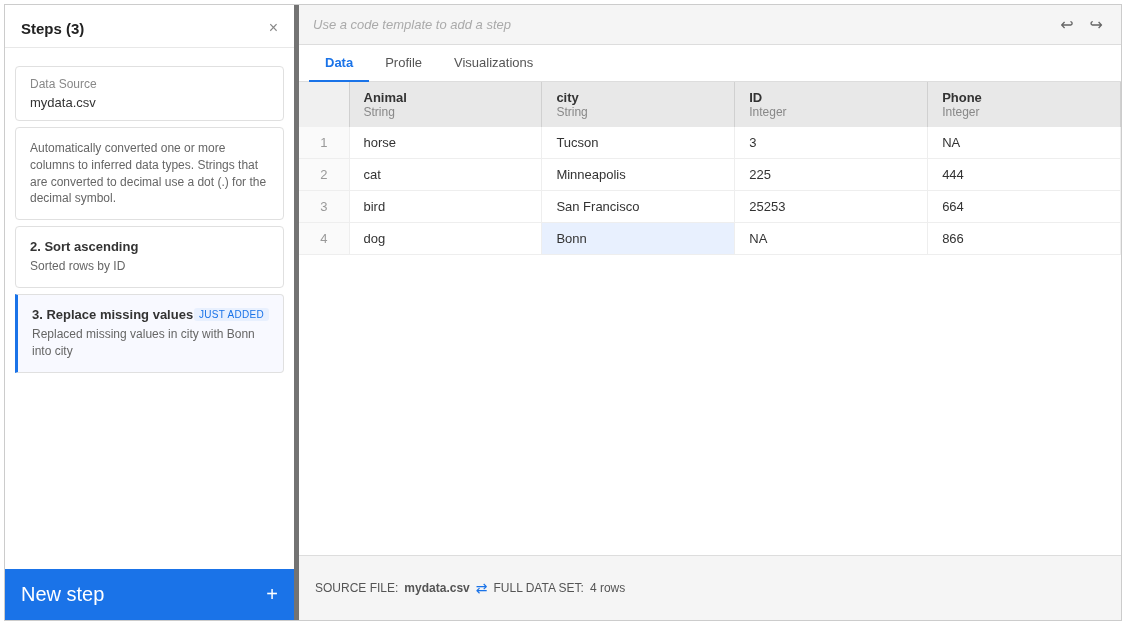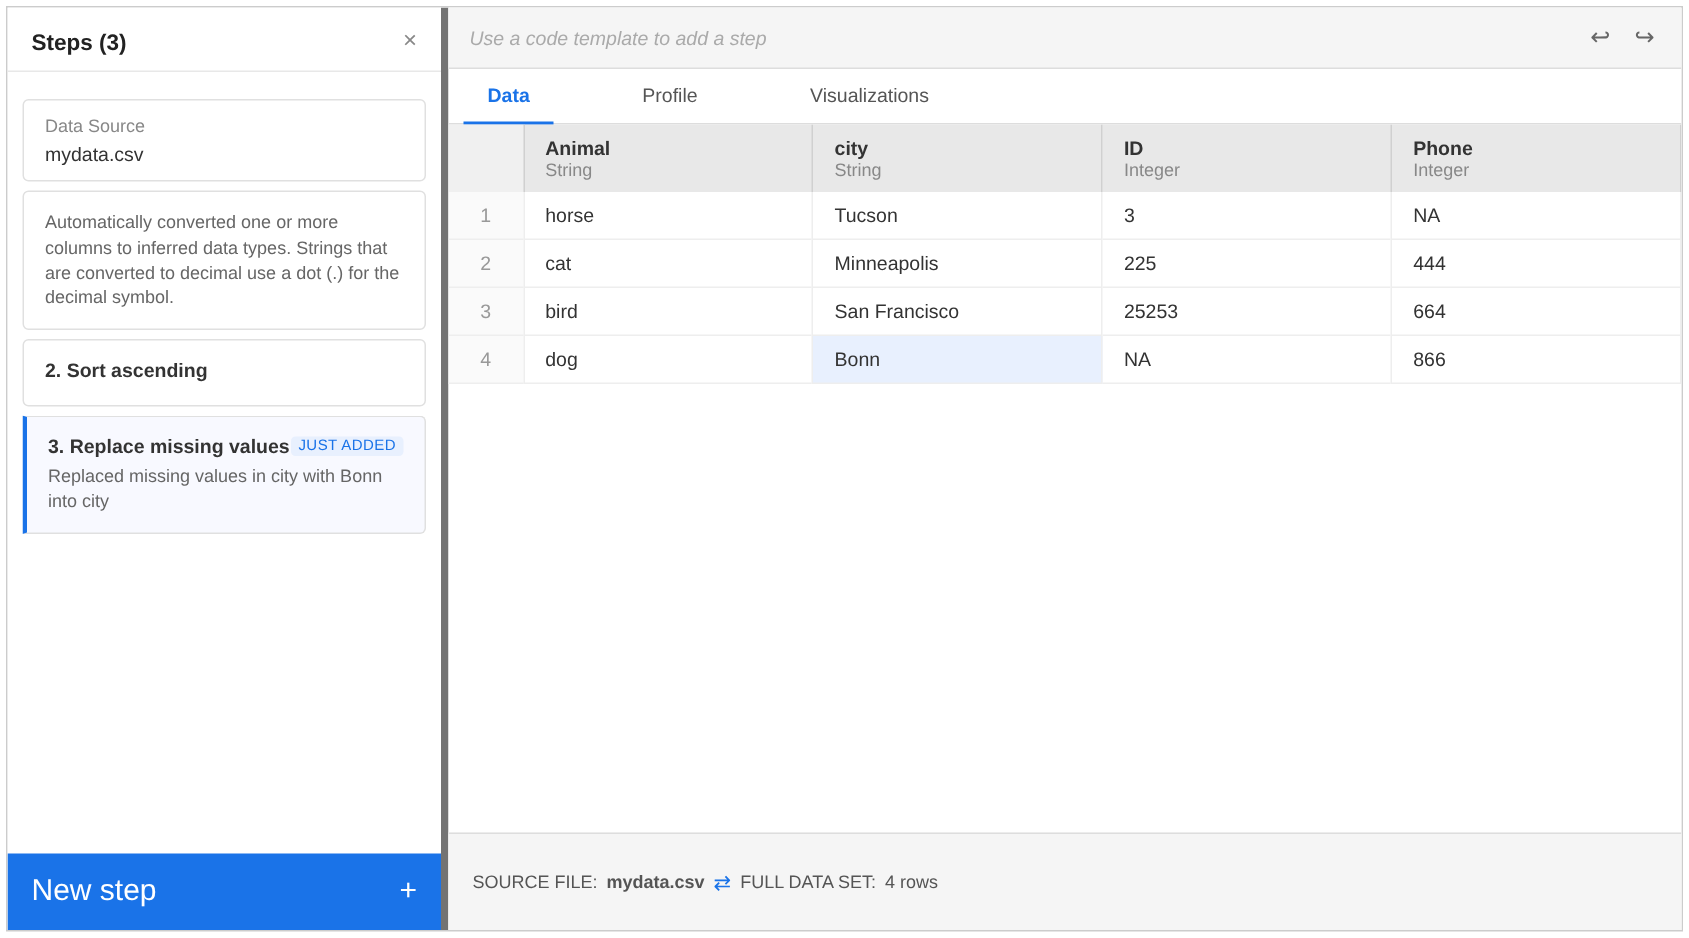--- a/index.html
+++ b/index.html
@@ -30,21 +30,21 @@
     .new-step-btn span { font-size: 20px; font-weight: 300; }
 
     
     .content-area { flex: 1; display: flex; flex-direction: column; background: #fff; }
 
     .toolbar { background: #f5f5f5; padding: 8px 14px; border-bottom: 1px solid #ddd; display: flex; align-items: center; justify-content: space-between; }
     .toolbar-placeholder { color: #aaa; font-style: italic; font-size: 13px; }
     .toolbar-actions { display: flex; gap: 8px; }
     .toolbar-icon-btn { background: none; border: none; cursor: pointer; color: #666; font-size: 16px; padding: 2px 4px; }
 
-    .tabs { display: flex; padding: 0 10px; border-bottom: 1px solid #ddd; gap: 43px; }
+    .tabs { display: flex; padding: 0 10px; border-bottom: 1px solid #ddd; }
     .tab { padding: 10px 16px; cursor: pointer; font-size: 13px; color: #555; border-bottom: 2px solid transparent; margin-bottom: -1px; }
     .tab.active { color: #1a73e8; border-bottom: 2px solid #1a73e8; font-weight: 600; }
 
     .data-table-container { flex: 1; overflow: auto; padding: 0; }
     table { width: 100%; border-collapse: collapse; }
     thead tr { background: #e8e8e8; }
     thead th { padding: 8px 14px; text-align: left; font-weight: 600; font-size: 13px; border-right: 1px solid #d0d0d0; min-width: 130px; }
     thead th .col-type { font-weight: 400; color: #888; font-size: 12px; display: block; }
     thead th:first-child { min-width: 50px; width: 50px; background: #f0f0f0; color: #999; font-weight: 400; }
     tbody tr { border-bottom: 1px solid #eee; }
@@ -74,20 +74,21 @@
       </div>
 
       <div class="step-card">
         <div class="step-desc">Automatically converted one or more columns to inferred data types. Strings that are converted to decimal use a dot (.) for the decimal symbol.</div>
       </div>
 
       <div class="step-card">
         <div class="step-card-header">
           <span class="step-label">2. Sort ascending</span>
         </div>
+        <div class="step-desc">Sorted rows by ID</div>
       </div>
 
       <div class="step-card active">
         <div class="step-card-header">
           <span class="step-label">3. Replace missing values</span>
           <span class="step-badge just-added">JUST ADDED</span>
         </div>
         <div class="step-desc">Replaced missing values in city with Bonn into city</div>
       </div>
     </div>

